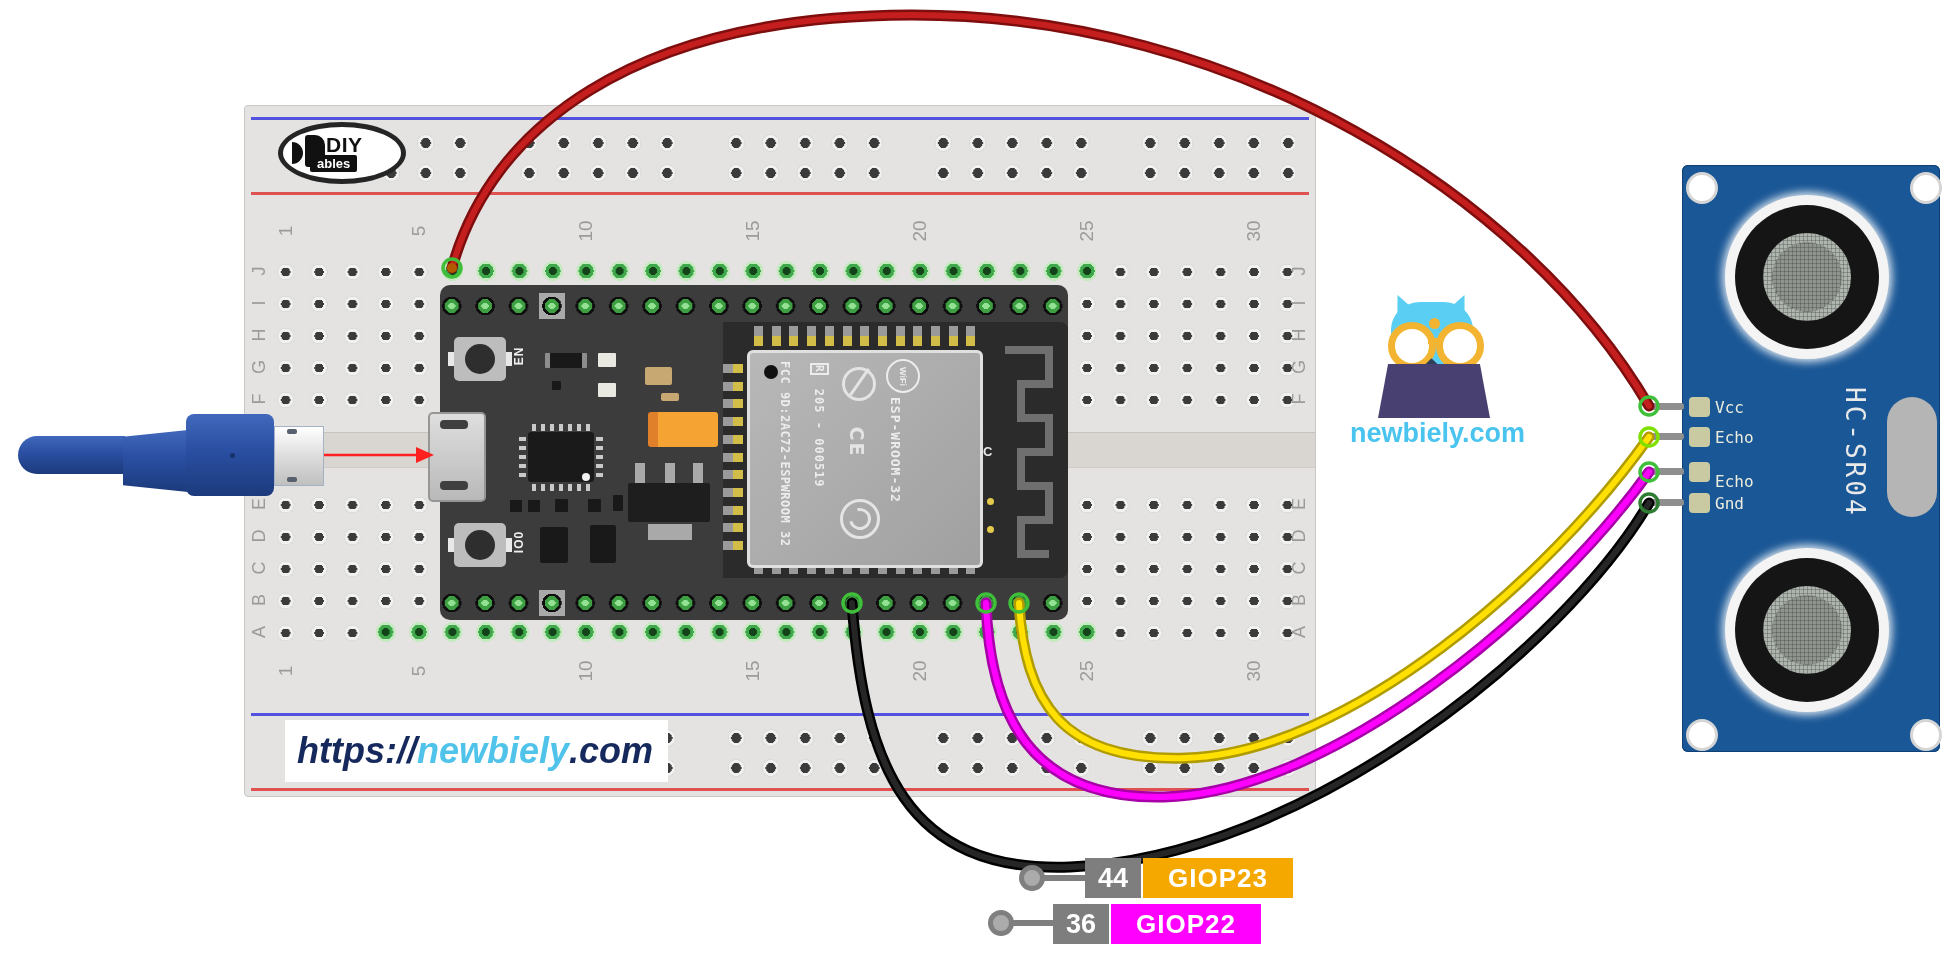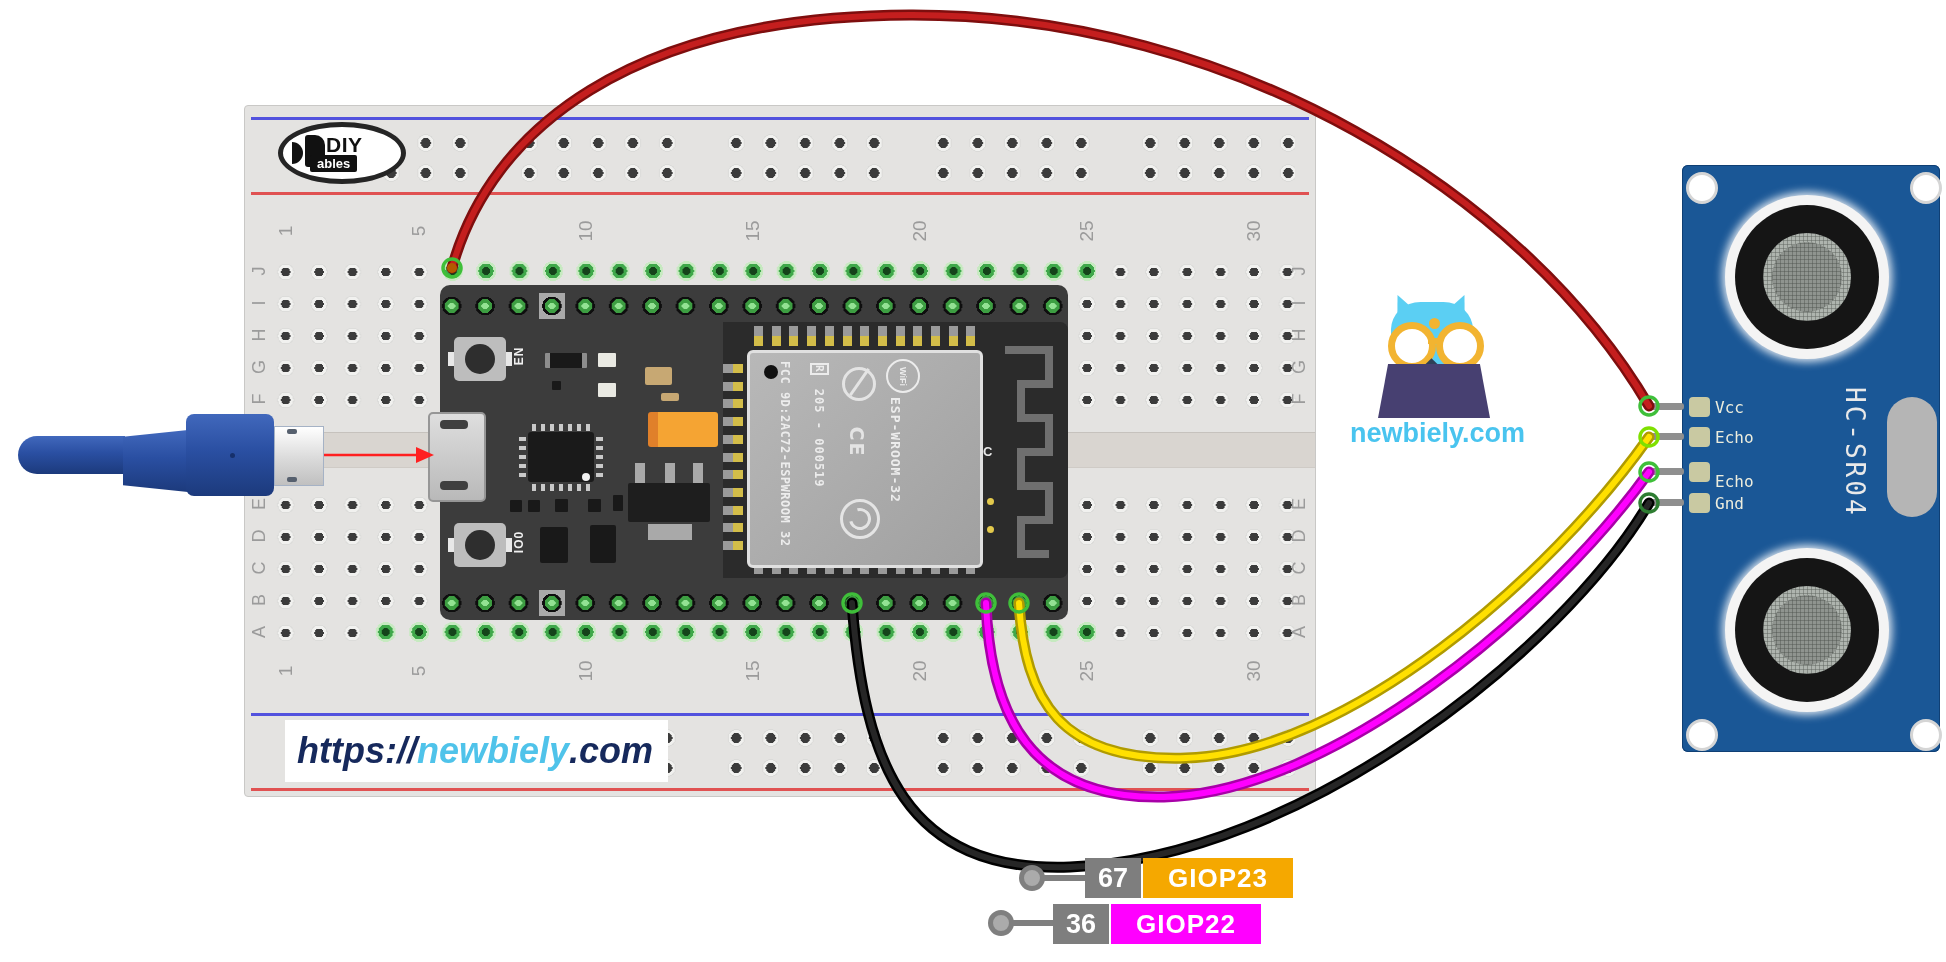--- a/index.html
+++ b/index.html
@@ -355,21 +355,21 @@
     <circle cx="1649" cy="437" r="9" fill="none" stroke="#7FE000" stroke-width="3.5"></circle>
     <circle cx="1649" cy="472" r="9" fill="none" stroke="#3FBF3A" stroke-width="3.5"></circle>
     <circle cx="1649" cy="503" r="9" fill="none" stroke="#2E7D32" stroke-width="3.5"></circle>
 
     <line x1="324" y1="455" x2="416" y2="455" stroke="#FF2020" stroke-width="2.5"></line>
     <polygon points="416,447 434,455 416,463" fill="#FF2020"></polygon>
   </svg>
 
   <div class="abs callout-circle" style="left:1019px;top:865px;"></div>
   <div class="abs callout-line" style="left:1043px;top:875px;width:44px;"></div>
-  <div class="abs callout-num" style="left:1085px;top:858px;">67</div>
+  <div class="abs callout-num" style="left:1085px;top:858px;">44</div>
   <div class="abs callout-gpio" style="left: 1143px; top: 858px; background: rgb(245, 168, 0);">GIOP23</div>
 
   <div class="abs callout-circle" style="left:988px;top:910px;"></div>
   <div class="abs callout-line" style="left:1012px;top:920px;width:43px;"></div>
   <div class="abs callout-num" style="left:1053px;top:904px;">36</div>
   <div class="abs callout-gpio" style="left: 1111px; top: 904px; background: rgb(255, 0, 255);">GIOP22</div>
 
 </div>
 
 </body></html>

